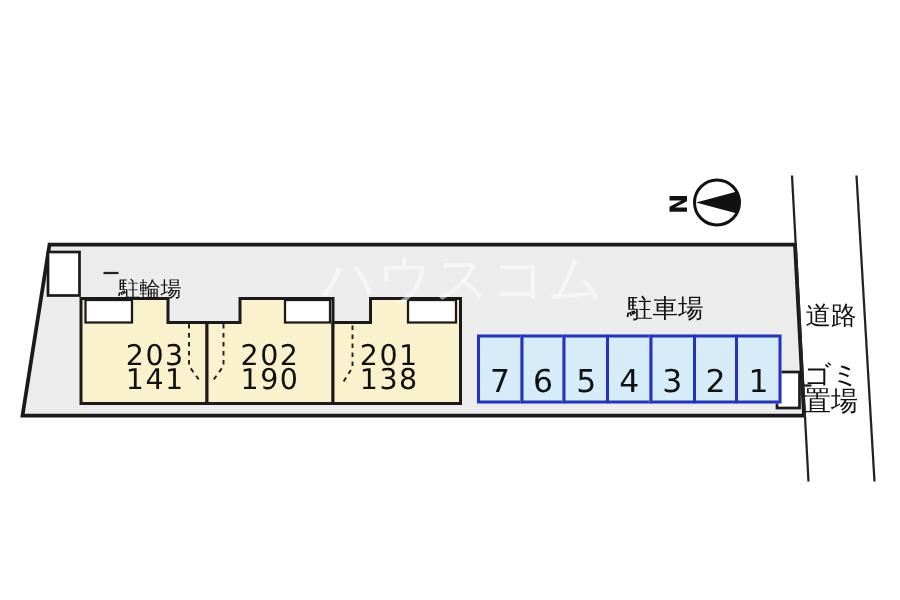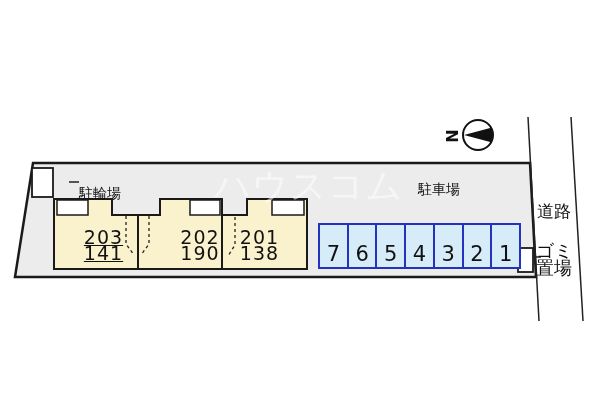--- a/index.html
+++ b/index.html
@@ -19,31 +19,31 @@
   #stage{position:relative;width:600px;height:400px;background:#ffffff;}
   #plan-svg{position:absolute;left:0;top:0;z-index:1;}
   .watermark{
     position:absolute;left:214px;top:162px;z-index:2;
     font-size:36px;font-weight:normal;letter-spacing:1px;
     color:var(--watermark);opacity:0.55;white-space:nowrap;
     pointer-events:none;user-select:none;
   }
   .lbl{position:absolute;z-index:3;white-space:nowrap;line-height:1.1;}
   .lbl-bicycle{left:79px;top:186px;font-size:14px;}
-  .lbl-parking{left:382px;top:182px;font-size:14px;padding-left:36px;}
+  .lbl-parking{left:382px;top:197px;font-size:17px;padding-left:36px;}
   .lbl-road{left:537px;top:202px;font-size:17px;}
   .lbl-garbage{left:536px;top:242px;font-size:18px;line-height:17px;}
   .unit-label{
     position:absolute;z-index:3;top:221px;height:48px;
     display:flex;flex-direction:column;align-items:center;justify-content:center;
     font-size:19px;line-height:16px;letter-spacing:1px;
   }
   .unit-label span{display:block;}
-  #unit-1{left:54px;width:99px;text-decoration:underline;}
-  #unit-2{left:138px;width:84px;padding-left:20px;}
+  #unit-1{left:54px;width:99px;}
+  #unit-2{left:138px;width:84px;}
   #unit-3{left:222px;width:75px;}
   #stalls{
     position:absolute;left:318px;top:223px;width:203px;height:46px;z-index:3;
     display:flex;flex-direction:row;
   }
   .stall{
     flex:1 1 0;background:var(--parking_fill);
     border:2px solid var(--parking_border);margin-left:-2px;
     display:flex;align-items:flex-end;justify-content:center;
     font-size:21px;padding-bottom:1px;box-sizing:border-box;

